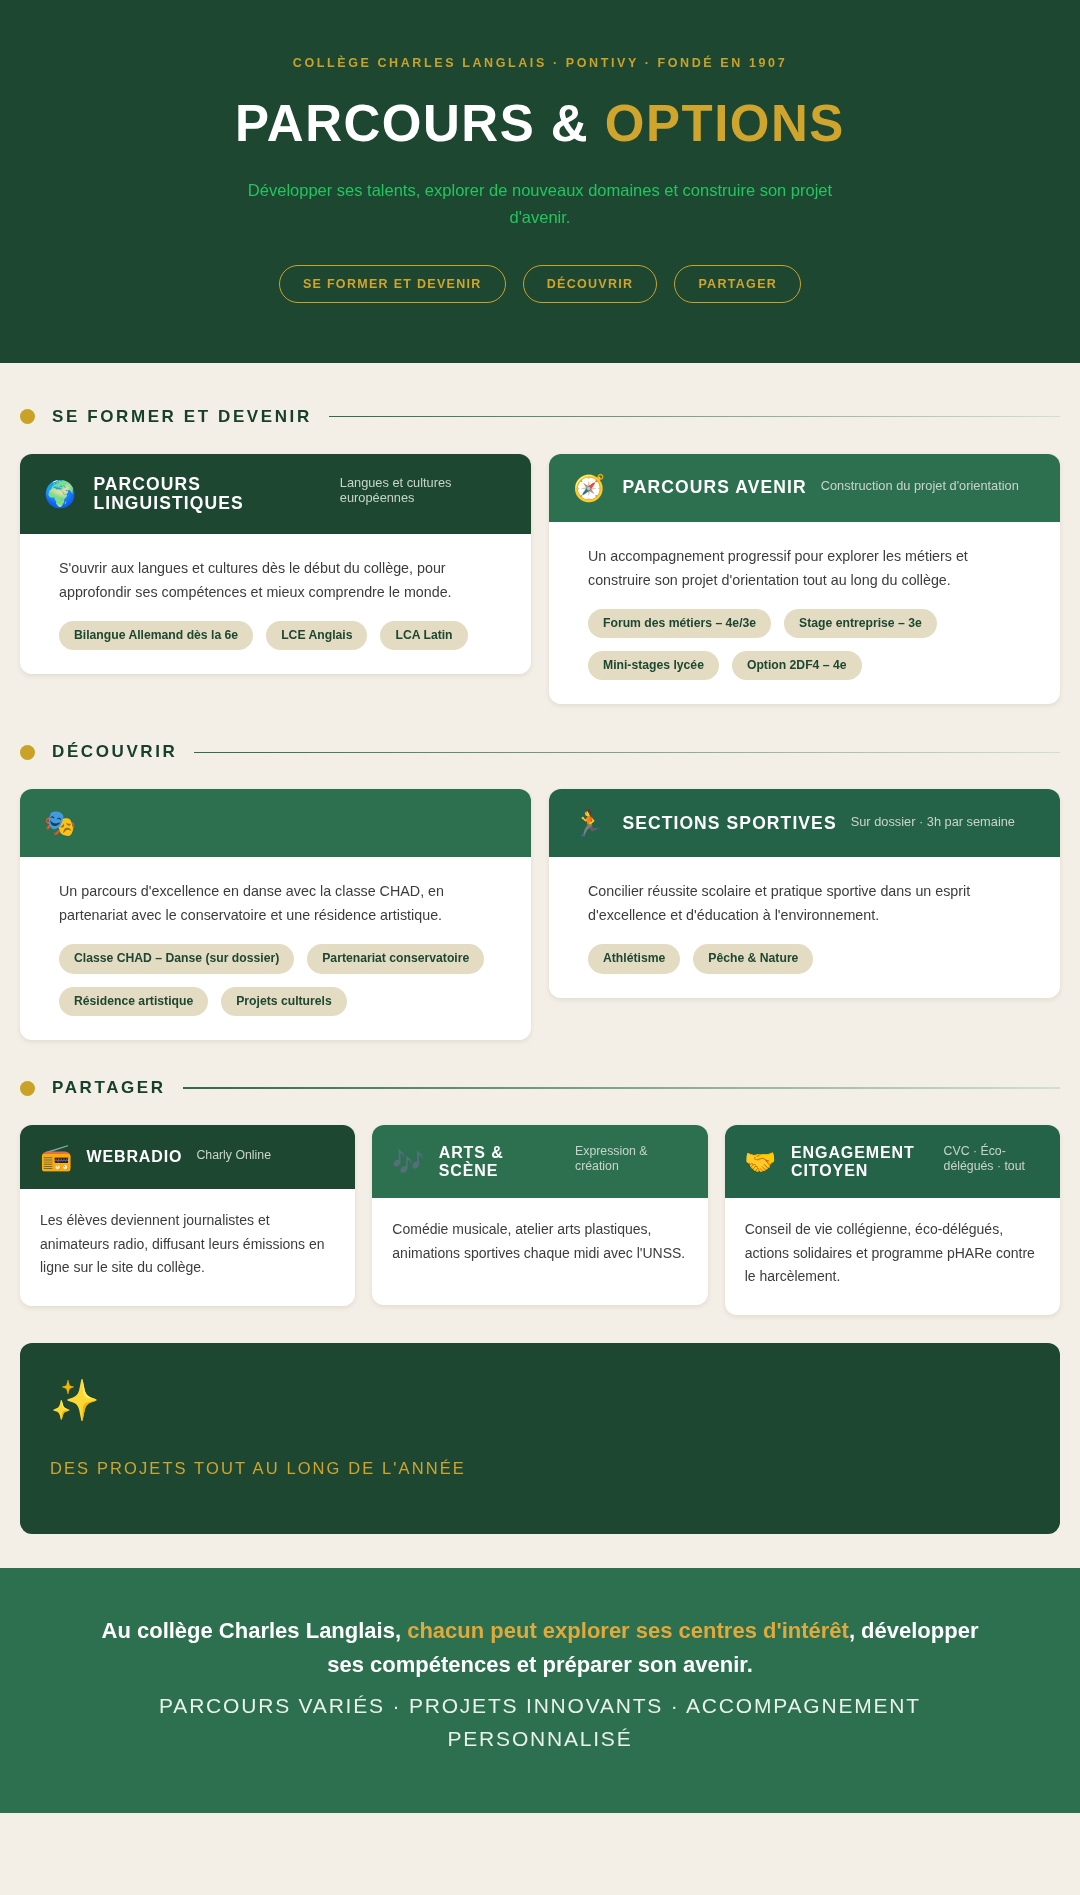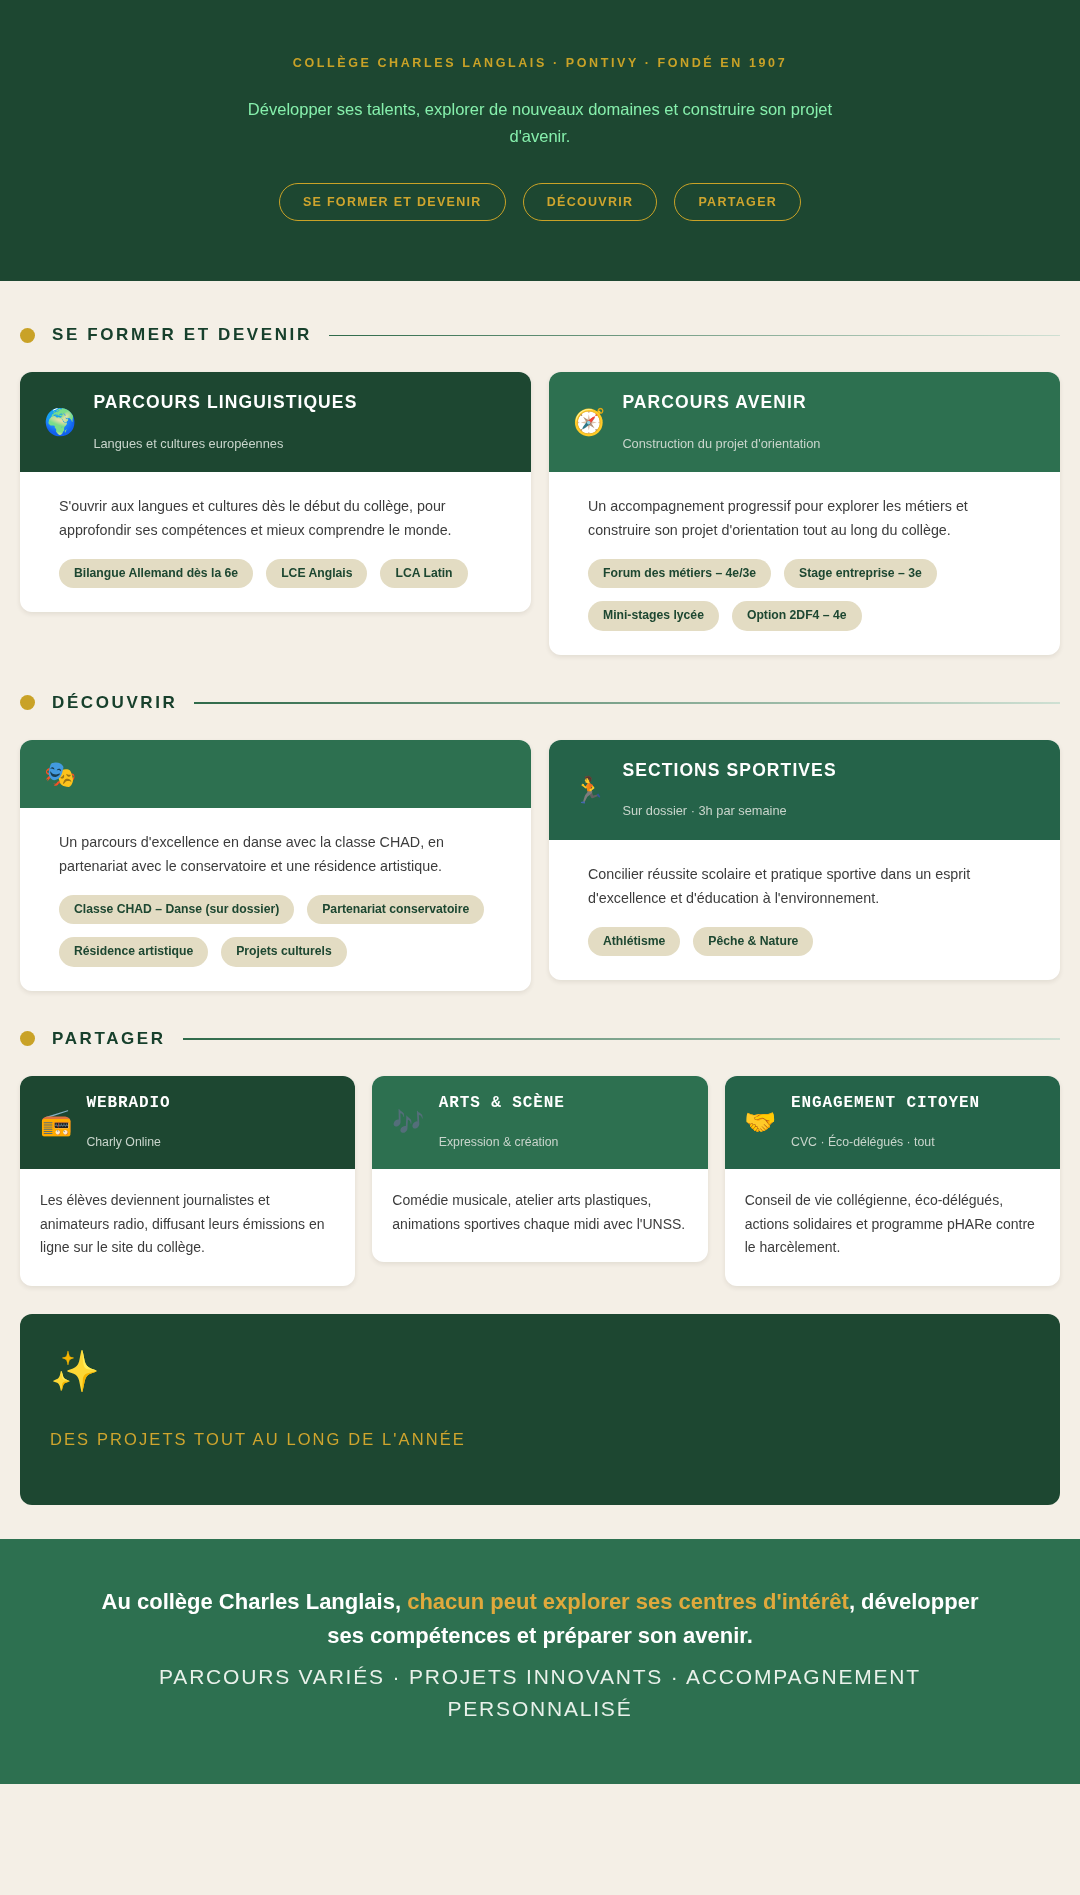--- a/index.html
+++ b/index.html
@@ -29,21 +29,21 @@
   .hero-title{
     font-size:51px;
     font-weight:700;
     letter-spacing:1.5px;
     line-height:1.08;
     color:#ffffff;
     margin-bottom:26px;
   }
   .hero-title .accent{color:#cfa52e;}
   .hero-sub{
-    color:#86efac;
+    color:#22c55e;
     font-size:16.5px;
     line-height:1.62;
     max-width:600px;
     margin:14px auto 34px;
   }
   .hero-btns{
     display:flex;
     justify-content:center;
     gap:17px;
     flex-wrap:wrap;
@@ -123,21 +123,21 @@
   }
   .card-head.dark{background:#1d4731;}
   .card-head.mid{background:#2d7050;}
   .card-head.deep{background:#256349;}
   .card-icon{
     font-size:26px;
     line-height:1;
     flex:none;
     font-family:"DejaVu Sans",sans-serif;
   }
-  .card-titles{display:flex;flex-direction:column;gap:23px;min-width:0;}
+  .card-titles{display:flex;flex-direction:row;gap:14px;min-width:0;}
   .card-title{
     color:#ffffff;
     font-size:17.5px;
     font-weight:700;
     letter-spacing:1.1px;
     text-transform:uppercase;
     line-height:1.1;
   }
   .card-sub{
     color:#c9d5cc;
@@ -165,21 +165,21 @@
     font-size:12.2px;
     font-weight:700;
     border-radius:999px;
     padding:8px 15px;
     line-height:1.1;
     white-space:nowrap;
   }
 
   .card.small{min-height:180px;}
   .card.small .card-head{padding:19px 20px;gap:14px;}
-  .card.small .card-title{font-size:16px;letter-spacing:.9px;font-family:Liberation Mono, monospace;}
+  .card.small .card-title{font-size:16px;letter-spacing:.9px;}
   .card.small .card-sub{font-size:12.3px;}
   .card.small .card-body{padding:20px 20px 26px;}
   .card.small .card-text{font-size:14px;line-height:1.68;}
 
   
   .highlight{
     background:#1d4731;
     border-radius:12px;
     padding:37px 30px 40px;
     margin-bottom:34px;
@@ -226,20 +226,24 @@
     letter-spacing:1.8px;
     line-height:1.55;
     text-transform:uppercase;
   }
 </style>
 </head>
 <body>
 
 <header class="hero">
   <div class="hero-eyebrow">Collège Charles Langlais · Pontivy · Fondé en 1907</div>
+  <h1 class="hero-title">
+    <span>PARCOURS &amp;</span>
+    <span class="accent">OPTIONS</span>
+  </h1>
   <p class="hero-sub">Développer ses talents, explorer de nouveaux domaines et construire son projet d'avenir.</p>
   <nav class="hero-btns">
     <button class="hero-btn">Se former et devenir</button>
     <button class="hero-btn">Découvrir</button>
     <button class="hero-btn">Partager</button>
   </nav>
 </header>
 
 <main class="page">
 

